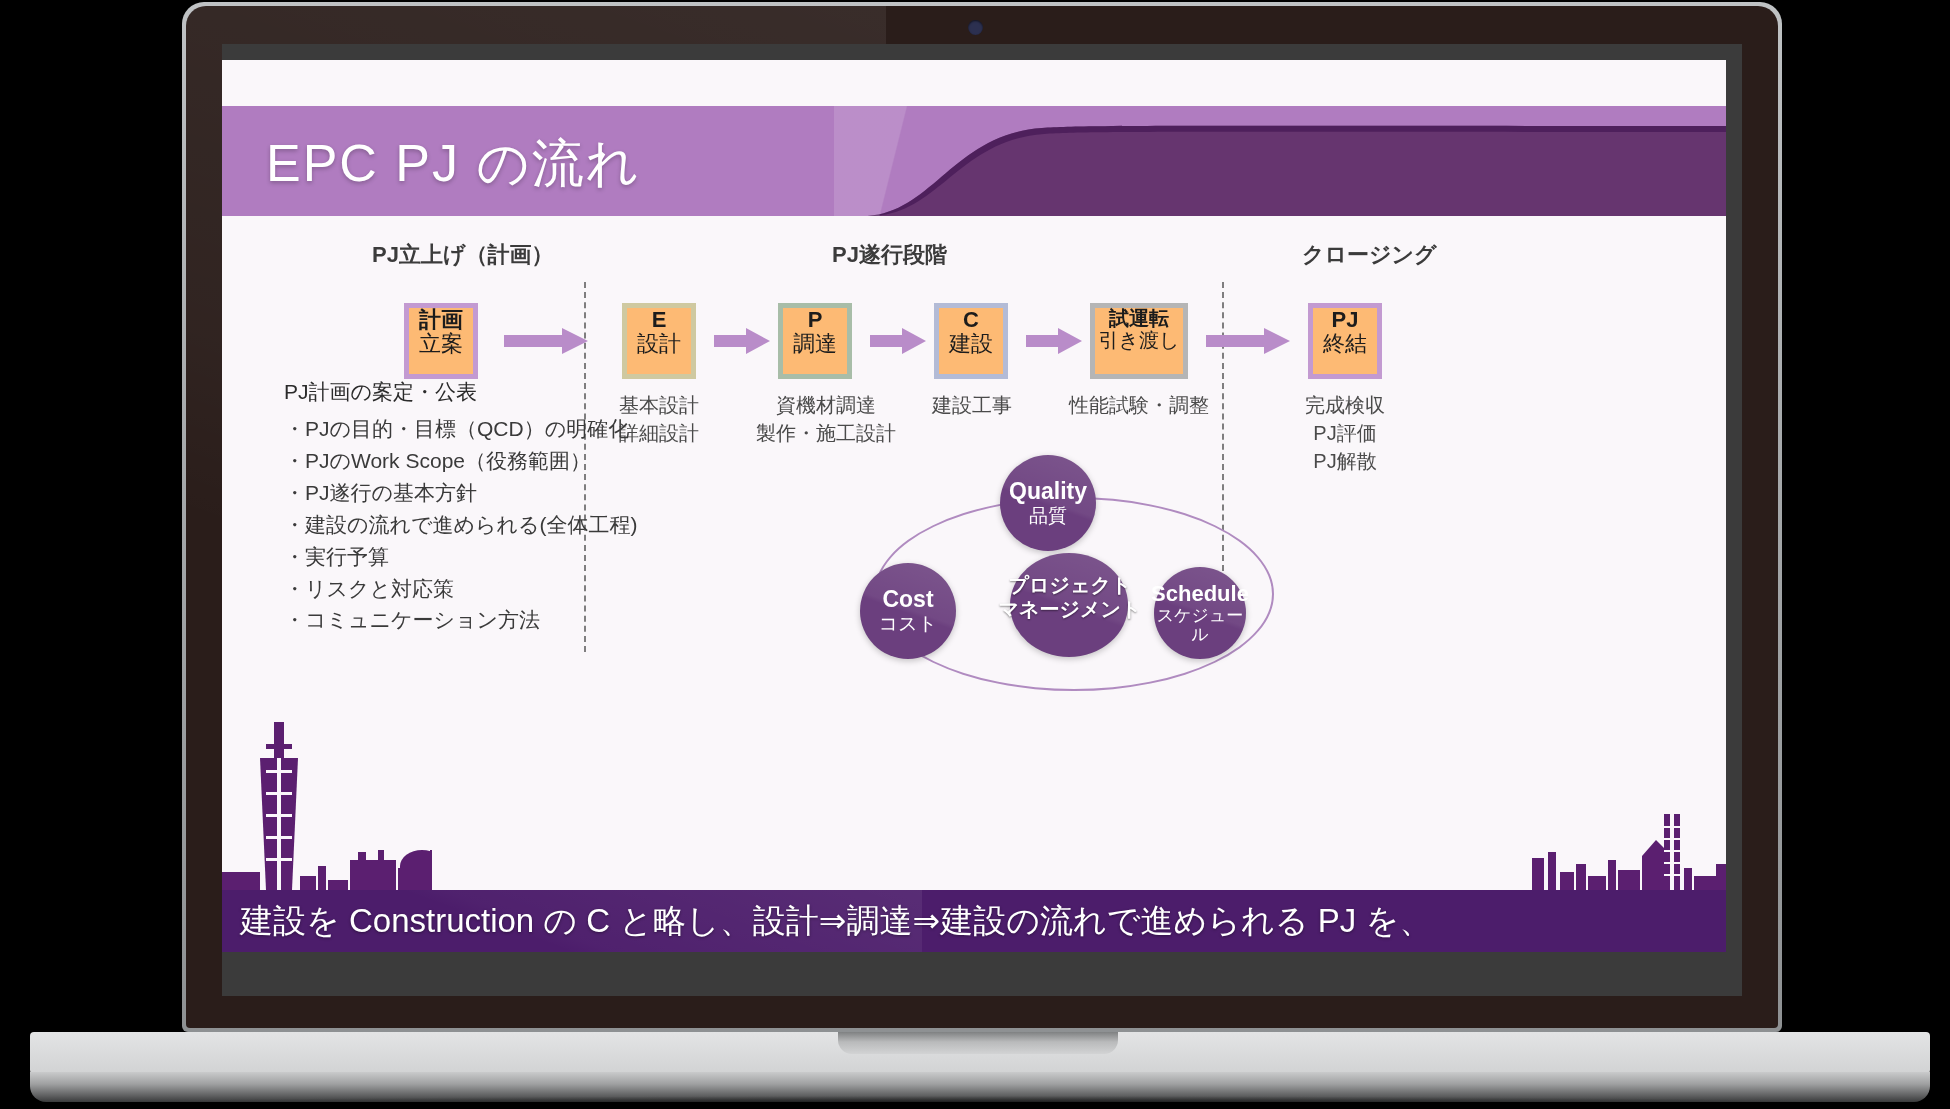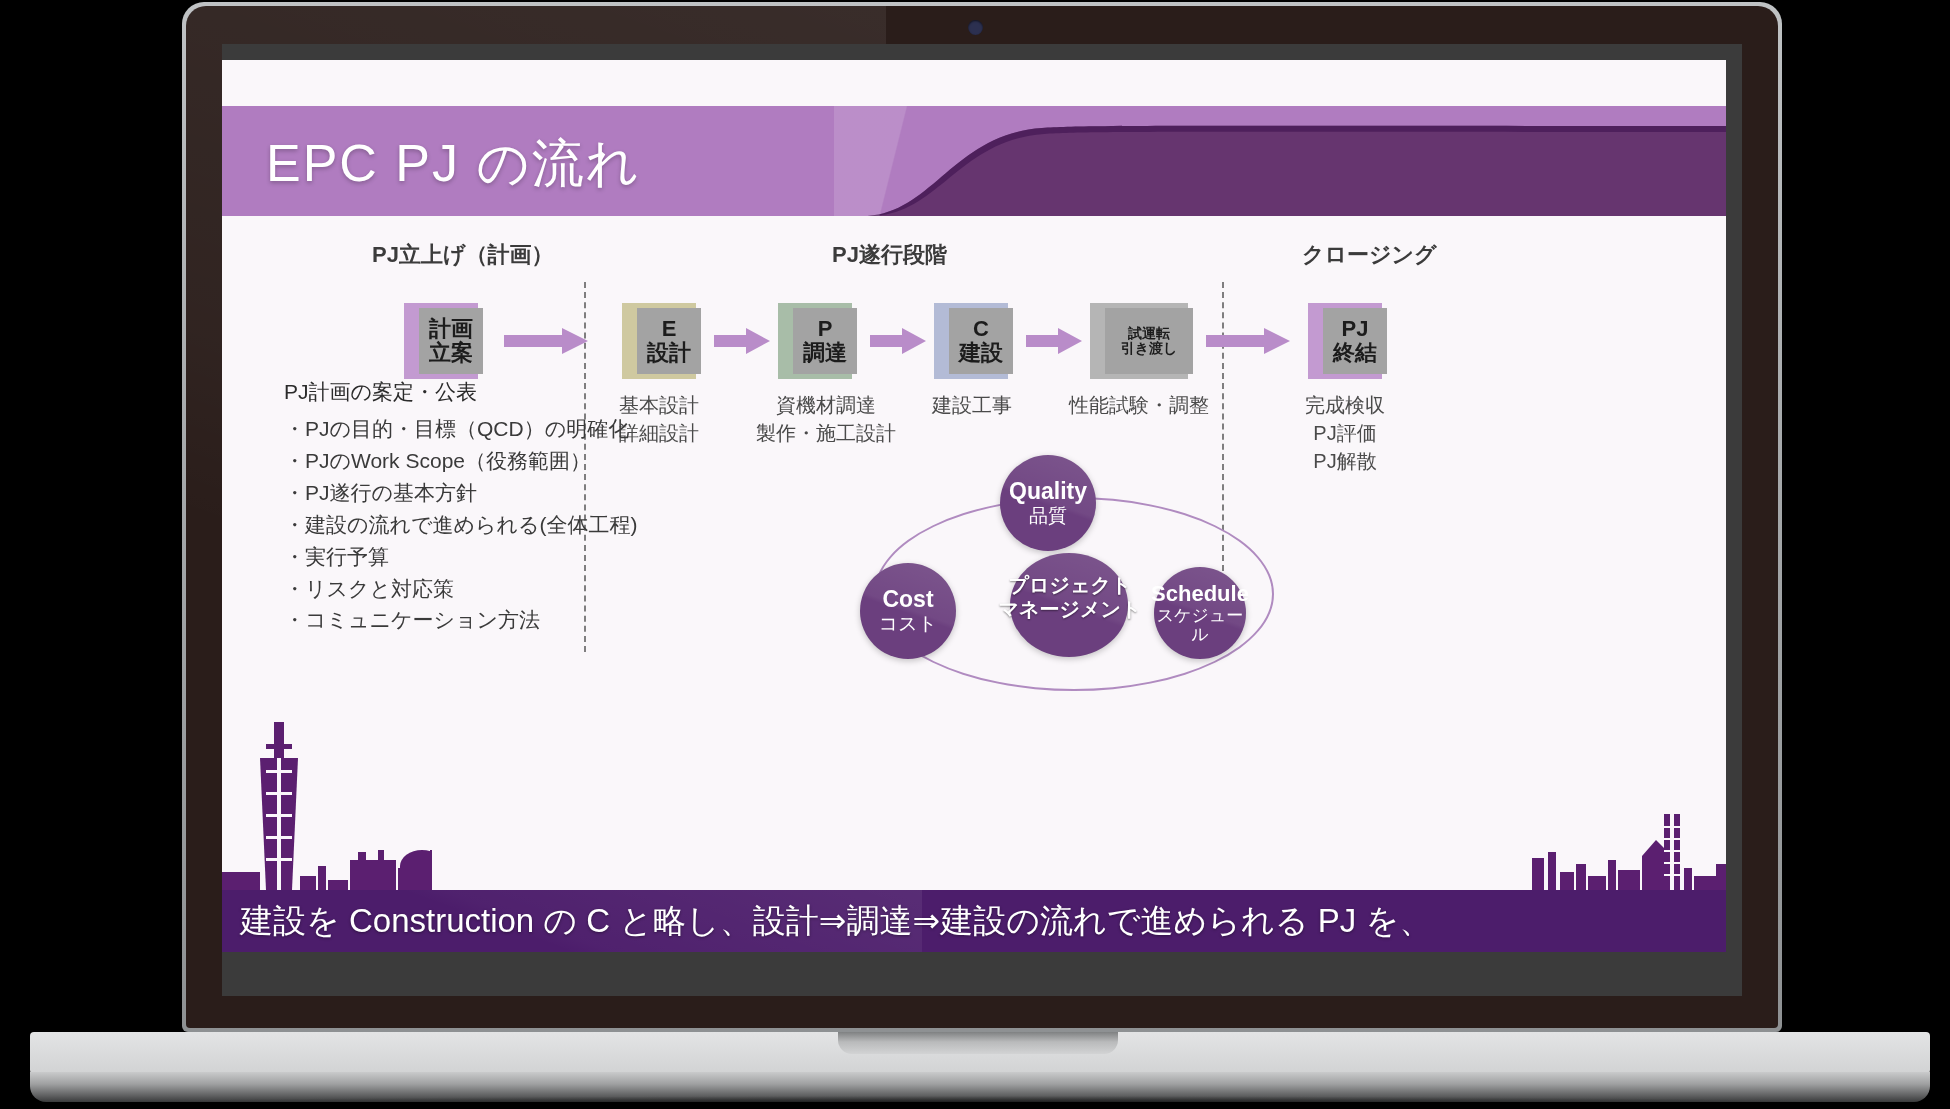--- a/index.html
+++ b/index.html
@@ -49,26 +49,26 @@
        text-shadow:0 2px 4px rgba(0,0,0,.25);white-space:nowrap;}
 
   
   .grp{position:absolute;font-size:22px;font-weight:bold;color:#3b3b3b;white-space:nowrap;}
 
   
   .vsep{position:absolute;width:0;border-left:2px dashed #6a6a6a;opacity:.85;}
 
   
   .pbox{position:absolute;width:74px;height:76px;box-sizing:border-box;padding:5px;}
-  .pbox .inner{width:100%;height:100%;background:#a3a3a3;display:flex;flex-direction:column;
-       align-items:center;justify-content:center;line-height:1.08;margin-left:10px;}
+  .pbox .inner{width:100%;height:100%;background:#fdba74;display:flex;flex-direction:column;
+       align-items:center;justify-content:flex-start;line-height:1.08;}
   .pbox .l1{font-size:22px;font-weight:bold;color:#1c1c1c;}
-  .pbox .l2{font-size:22px;font-weight:bold;color:#1c1c1c;}
+  .pbox .l2{font-size:22px;font-weight:normal;color:#1c1c1c;}
   .pbox.wide{width:98px;}
-  .pbox.wide .l1,.pbox.wide .l2{font-size:14px;}
+  .pbox.wide .l1,.pbox.wide .l2{font-size:20px;}
 
   
   .arrow{position:absolute;height:26px;}
   .arrow svg{display:block;}
 
   
   .sub{position:absolute;font-size:20px;color:#4a4a4a;text-align:center;line-height:1.3;white-space:nowrap;}
 
   
   .bullets{position:absolute;left:62px;top:318px;width:470px;}

